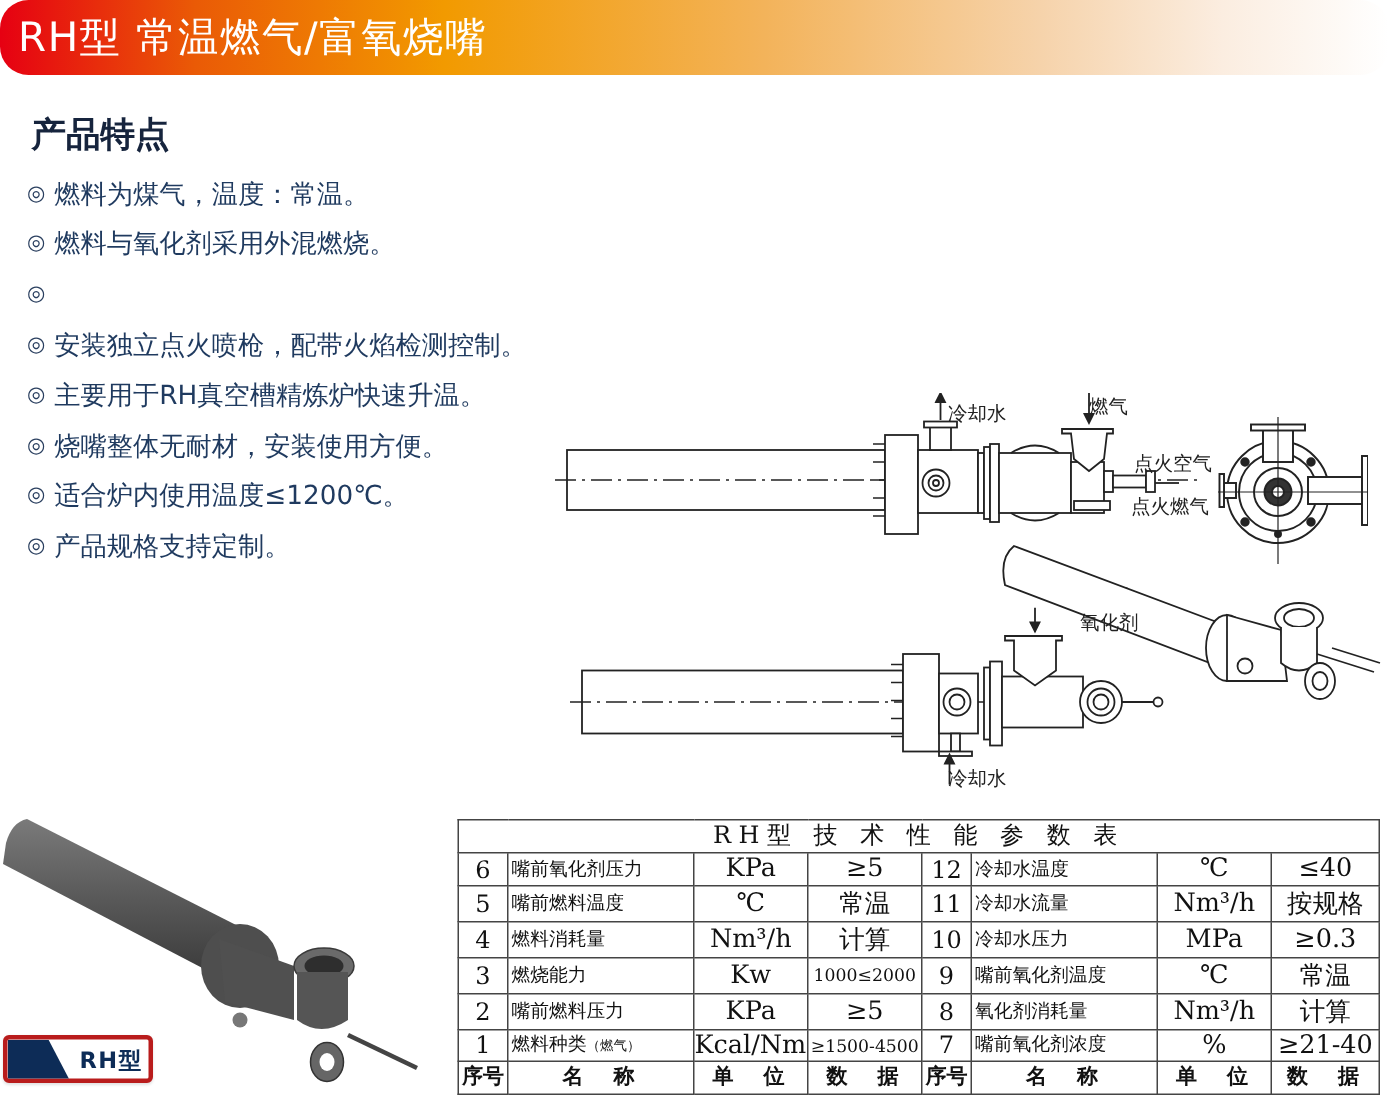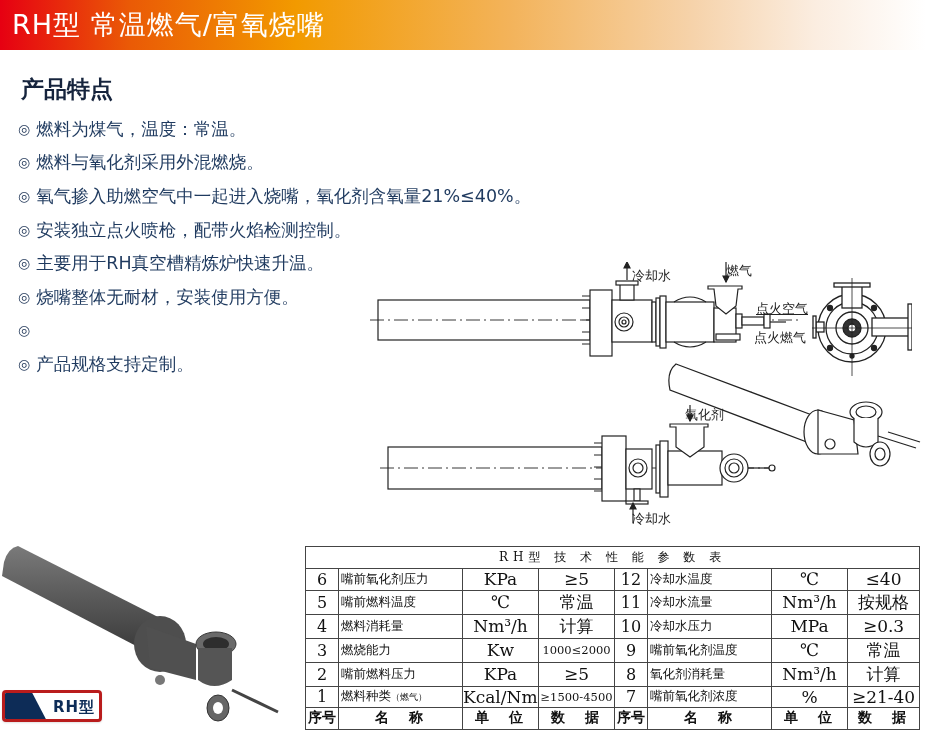--- a/index.html
+++ b/index.html
@@ -2,20 +2,21 @@
 <html><head>
 <meta charset="utf-8">
 <style>
   * { box-sizing: border-box; margin: 0; padding: 0; }
   html, body { width: 926px; height: 731px; background: #ffffff; overflow: hidden; }
   body { position: relative; font-family: "DejaVu Sans", "Liberation Sans", sans-serif; color: #1f3a5f; }
 
   .title-bar {
     position: absolute; left: 0; top: 0; width: 926px; height: 50px;
     background: linear-gradient(90deg, #e60012 0%, #ea5a06 14%, #f29a00 32%, #f3b35a 55%, #f6d3ab 75%, #fbede0 88%, #ffffff 100%);
+    border-radius: 19px;
   }
   .title-text {
     position: absolute; left: 12px; top: 7px; font-size: 27px; color: #ffffff; letter-spacing: 1px;
     font-family: "DejaVu Sans", sans-serif;
   }
 
   .features-heading {
     position: absolute; left: 21px; top: 74px; font-size: 23px; font-weight: bold; color: #16243d;
   }
   .feature-list { position: absolute; left: 18px; top: 112px; }
@@ -25,21 +26,21 @@
   .feature-item .bullet { font-size: 14px; margin-right: 6px; color: #2a3f5f; }
 
   .drawing { position: absolute; }
   .diagram-label { position: absolute; font-size: 13px; color: #222; font-family: "DejaVu Serif", serif; white-space: nowrap; }
 
   .spec-table {
     position: absolute; left: 305px; top: 546px; width: 614px; border-collapse: collapse;
     font-family: "DejaVu Serif", "Liberation Serif", serif; color: #111; table-layout: fixed;
   }
   .spec-table td { border: 1px solid #444; height: 21.5px; font-size: 17px; text-align: center; padding: 0; white-space: nowrap; overflow: hidden; }
-  .spec-table td.caption { height: 22px; font-size: 12px; letter-spacing: 5px; }
+  .spec-table td.caption { height: 22px; font-size: 16px; letter-spacing: 5px; }
   .spec-table td.num { font-size: 16px; }
   .spec-table td.name { text-align: left; padding-left: 2px; font-size: 12.5px; }
   .spec-table td.name .sub { font-size: 9px; text-align: center; }
   .spec-table tr.head td { font-size: 14px; letter-spacing: 3px; font-weight: bold; }
 
   .product-badge {
     position: absolute; left: 2px; top: 690px; width: 100px; height: 32px;
     background: #ffffff; border: 3px solid #b91c1c; border-radius: 4px; overflow: hidden;
     box-shadow: 0 1px 2px rgba(0,0,0,0.12);
     text-decoration: underline;
@@ -64,36 +65,36 @@
   <div class="feature-item">
       <span class="bullet">◎</span>
       <span>燃料为煤气，温度：常温。</span>
     </div>
   <div class="feature-item">
       <span class="bullet">◎</span>
       <span>燃料与氧化剂采用外混燃烧。</span>
     </div>
   <div class="feature-item">
       <span class="bullet">◎</span>
-      <span>氧气掺入助燃空气中一起进入烧嘴，氧化剂含氧量21%≤40%。</span>
     </div>
   <div class="feature-item">
       <span class="bullet">◎</span>
       <span>安装独立点火喷枪，配带火焰检测控制。</span>
     </div>
   <div class="feature-item">
       <span class="bullet">◎</span>
       <span>主要用于RH真空槽精炼炉快速升温。</span>
     </div>
   <div class="feature-item">
       <span class="bullet">◎</span>
       <span>烧嘴整体无耐材，安装使用方便。</span>
     </div>
   <div class="feature-item">
       <span class="bullet">◎</span>
+      <span>适合炉内使用温度≤1200℃。</span>
     </div>
   <div class="feature-item">
       <span class="bullet">◎</span>
       <span>产品规格支持定制。</span>
     </div>
 </div>
 
 <svg class="drawing" style="left:370px; top:262px;" width="440" height="100" viewBox="0 0 440 100" fill="none" stroke="#222" stroke-width="1.2">
 
   <rect x="8" y="38" width="212" height="40" fill="#fff"></rect>
@@ -132,21 +133,21 @@
   <polygon points="353,14 356,20 359,14" fill="#222"></polygon>
 
   <rect x="366" y="52" width="6" height="14" fill="#fff"></rect>
   <rect x="372" y="55" width="22" height="8" fill="#fff"></rect>
   <rect x="394" y="52" width="6" height="14" fill="#fff"></rect>
   <line x1="400" y1="60" x2="416" y2="60"></line>
   <rect x="346" y="72" width="24" height="6" fill="#fff"></rect>
 </svg>
 <div class="diagram-label" style="left:632px; top:267px;">冷却水</div>
 <div class="diagram-label" style="left:726px; top:262px;">燃气</div>
-<div class="diagram-label" style="left:756px; top:300px;text-decoration:underline;">点火空气</div>
+<div class="diagram-label" style="left:756px; top:300px;">点火空气</div>
 <div class="diagram-label" style="left:754px; top:329px;">点火燃气</div>
 <div class="diagram-label" style="left:730px; top:341px;margin-top:48px;">火检</div>
 
 <svg class="drawing" style="left:812px; top:278px;" width="100" height="98" viewBox="0 0 100 98" fill="none" stroke="#222" stroke-width="1.3">
   <circle cx="40" cy="50" r="34" fill="#fff"></circle>
   <circle cx="40" cy="50" r="26"></circle>
   <circle cx="40" cy="50" r="16"></circle>
   <circle cx="40" cy="50" r="9" fill="#333"></circle>
   <circle cx="40" cy="50" r="4" fill="#fff"></circle>
   <g fill="#222">
@@ -204,21 +205,21 @@
   <circle cx="354" cy="63" r="14" fill="#fff"></circle>
     <circle cx="354" cy="63" r="9"></circle>
     <circle cx="354" cy="63" r="5"></circle>
   <line x1="368" y1="63" x2="390" y2="63"></line>
   <circle cx="392" cy="63" r="3" fill="#fff"></circle>
   <rect x="254" y="84" width="6" height="12" fill="#fff"></rect>
   <rect x="246" y="96" width="22" height="3" fill="#fff"></rect>
   <line x1="253" y1="100" x2="253" y2="118"></line>
   <polygon points="250,104 253,98 256,104" fill="#222"></polygon>
 </svg>
-<div class="diagram-label" style="left:685px; top:406px;">氧化剂</div>
+<div class="diagram-label" style="left:720px; top:406px;">氧化剂</div>
 <div class="diagram-label" style="left:632px; top:510px;">冷却水</div>
 
 <svg class="drawing" style="left:0px; top:540px;" width="300" height="190" viewBox="0 0 300 190">
   <defs>
     <linearGradient id="tubeG" x1="0" y1="0" x2="0" y2="1">
       <stop offset="0" stop-color="#7a7a7a"></stop>
       <stop offset="0.5" stop-color="#5a5a5a"></stop>
       <stop offset="1" stop-color="#3c3c3c"></stop>
     </linearGradient>
   </defs>

